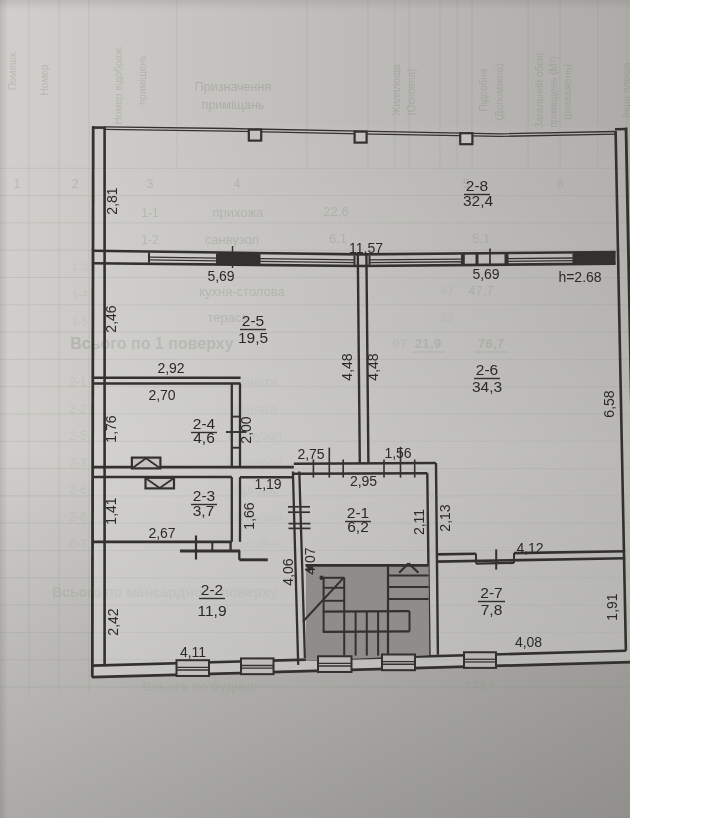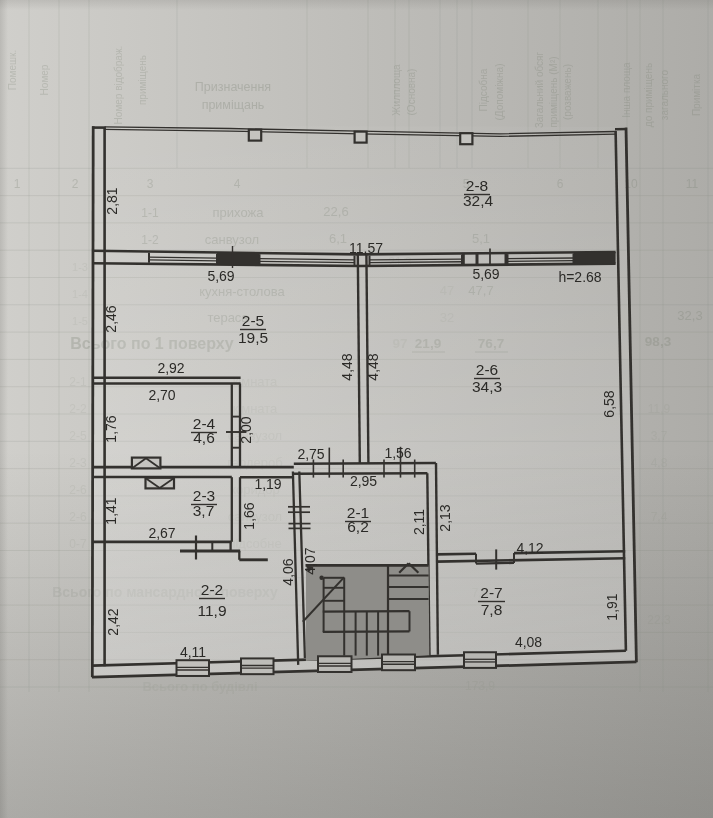--- a/index.html
+++ b/index.html
@@ -1,16 +1,16 @@
 <!DOCTYPE html>
 <html><head><meta charset="utf-8">
 <style>
 html,body{margin:0;padding:0;}
 body{width:713px;height:818px;overflow:hidden;font-family:"Liberation Sans",sans-serif;}
-.page{position:relative;width:713px;height:818px;
+.page{position:relative;width:630px;height:818px;
  background:linear-gradient(90deg,rgb(208,207,203) 0%,rgb(173,172,168) 100%);overflow:hidden;}
 .edge{position:absolute;left:0;top:0;width:100%;height:100%;
  background:linear-gradient(90deg,rgba(110,108,104,.22) 0,rgba(110,108,104,0) 8px),
  linear-gradient(180deg,rgba(110,108,104,.18) 0,rgba(110,108,104,0) 10px);}
 .shade{position:absolute;left:0;top:0;width:100%;height:100%;
  background:linear-gradient(180deg,rgba(40,40,36,0) 55%,rgba(40,40,36,0.22) 100%);}
 svg{position:absolute;left:0;top:0;}
 .ghost{filter:blur(.6px);}
 .plan{filter:blur(.3px);}
 </style></head><body>

